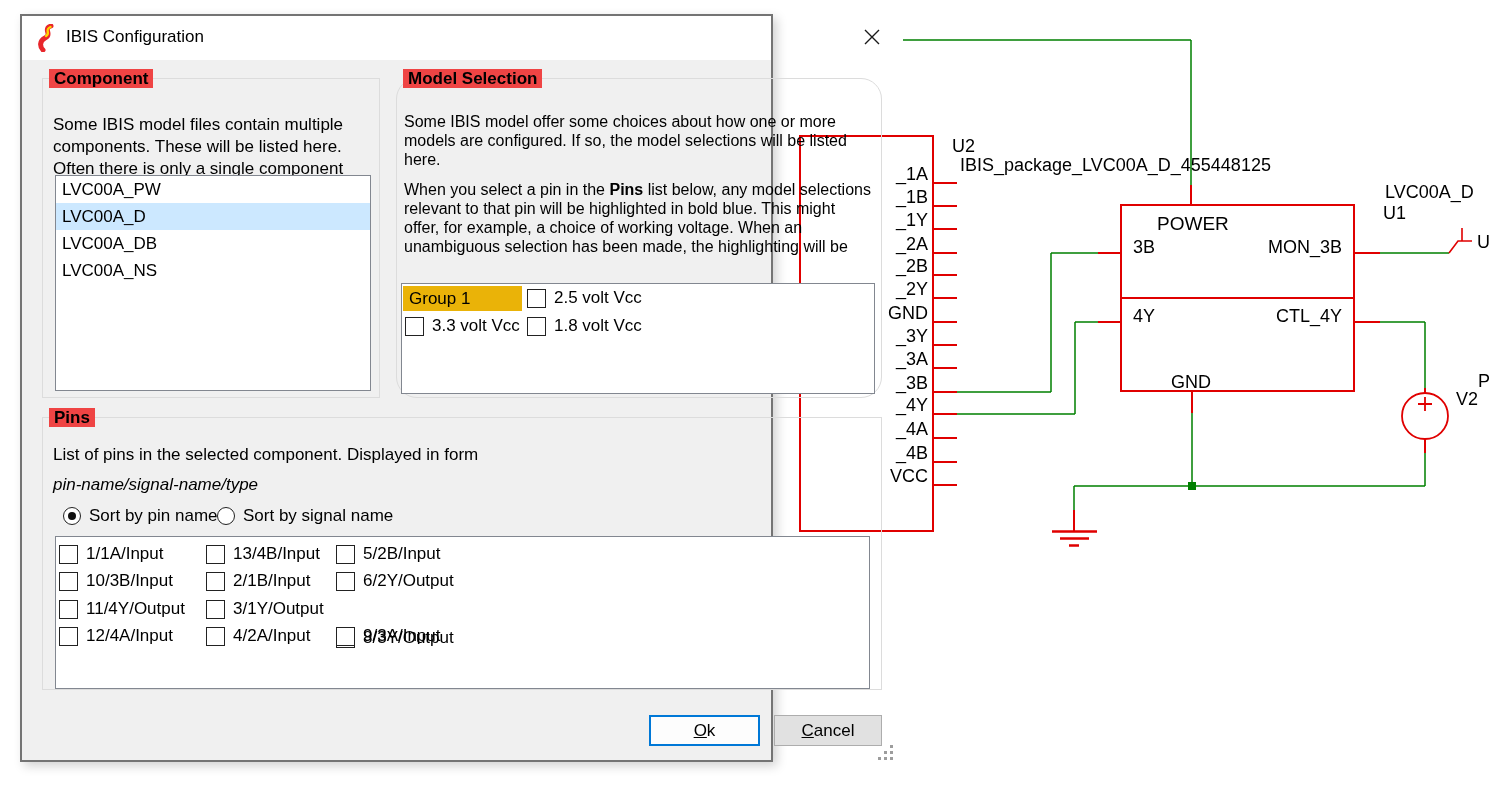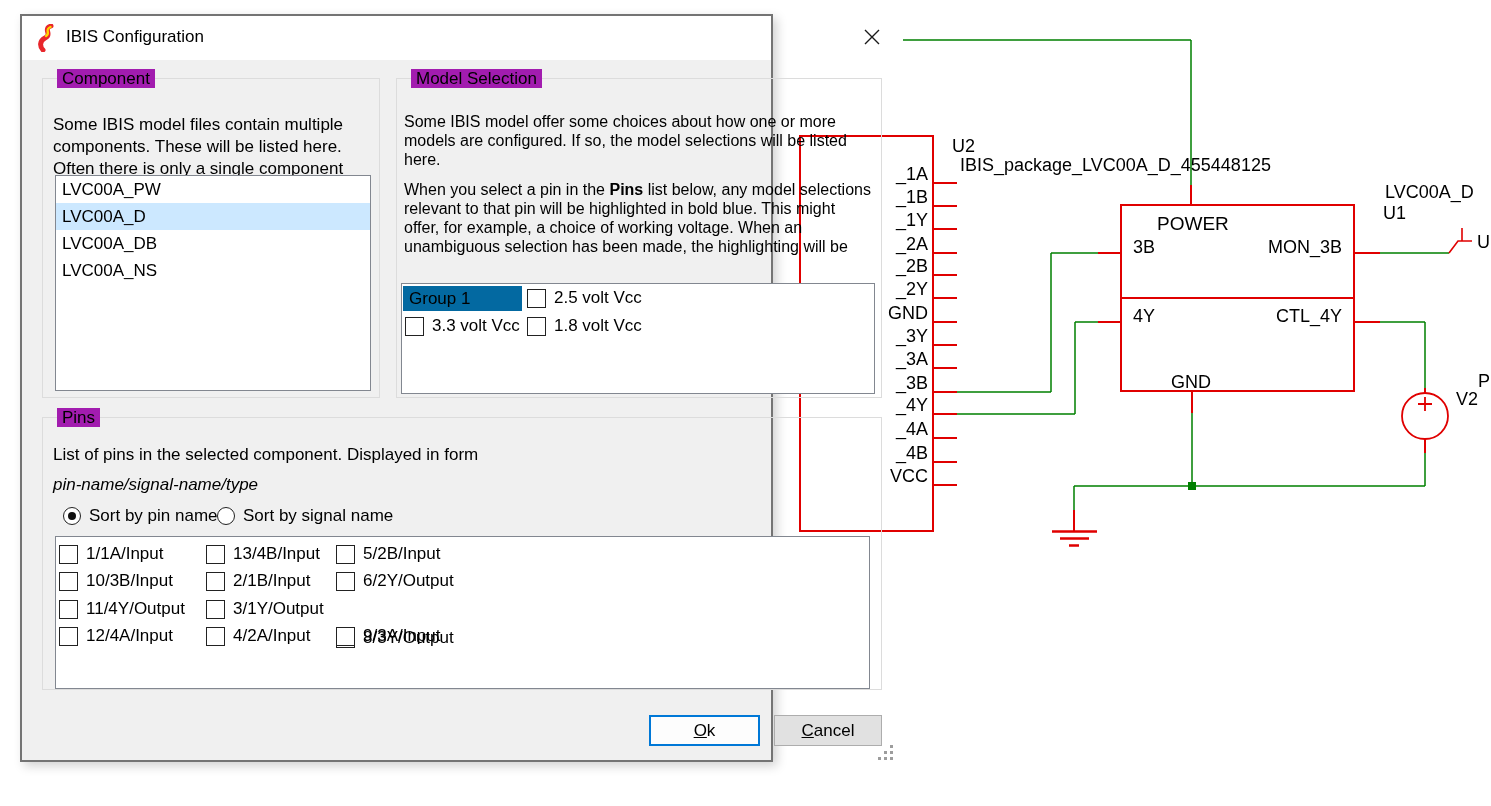--- a/index.html
+++ b/index.html
@@ -17,36 +17,36 @@
             background:#f0f0f0; border:2px solid #747474; z-index:10;
             box-shadow:4px 4px 10px rgba(0,0,0,.18); }
   #titlebar { position:absolute; left:0; top:0; width:100%; height:44px; background:#fff; }
   #title-icon { position:absolute; left:13px; top:8px; width:24px; height:28px; }
   #title-text { position:absolute; left:44px; top:11px; font-size:17px; }
   #close-btn { position:absolute; left:828px; top:4px; width:44px; height:34px;
                display:flex; align-items:center; justify-content:center; cursor:pointer; }
   #close-btn svg { width:18px; height:18px; stroke:#1a1a1a; stroke-width:1.4; }
 
   .gbox { position:absolute; border:1px solid #dcdcdc; }
-  .gbox-label { position:absolute; top:-10px; left:14px; background:#a21caf;
-                padding:0 5px; font-size:17px; line-height:19px; }
+  .gbox-label { position:absolute; top:-10px; left:6px; background:#ef4444;
+                padding:0 5px; font-size:17px; line-height:19px;font-weight:bold; }
 
   .pline { position:absolute; white-space:nowrap; font-size:17px; }
   .pline.small { font-size:16px; }
 
   .listbox { position:absolute; background:#fff; border:1px solid #828790; overflow:hidden; }
   .listitem { height:27px; line-height:27px; padding-left:6px; font-size:17px; }
   .listitem.selected { background:#cce8ff; }
 
   .cb { display:inline-block; width:19px; height:19px; background:#fff;
         border:1.5px solid #222; flex:0 0 19px; }
   .opt { position:absolute; display:flex; align-items:center; gap:8px;
          font-size:17px; white-space:nowrap; }
 
-  .groupcell { position:absolute; background:#0369a1; font-size:17px;
+  .groupcell { position:absolute; background:#eab308; font-size:17px;
                display:flex; align-items:center; padding-left:6px; }
 
   .radio { display:inline-block; width:18px; height:18px; border:1.5px solid #222;
            border-radius:50%; background:#fff; position:relative; flex:0 0 18px; }
   .radio.on::after { content:""; position:absolute; left:3.5px; top:3.5px;
                      width:8px; height:8px; border-radius:50%; background:#111; }
 
   .btn { position:absolute; height:31px; display:flex; align-items:center;
          justify-content:center; font-size:17px; cursor:pointer; }
   #ok-btn { left:627px; top:699px; width:111px; background:#fdfdfd; border:2px solid #0078d7; }
@@ -151,21 +151,21 @@
       <div class="pline" style="left:10px; top:80px;">Often there is only a single component</div>
 
       <div class="listbox" style="left:12px; top:96px; width:316px; height:216px;">
         <div class="listitem">LVC00A_PW</div>
         <div class="listitem selected">LVC00A_D</div>
         <div class="listitem">LVC00A_DB</div>
         <div class="listitem">LVC00A_NS</div>
       </div>
     </div>
 
-    <div class="gbox" style="left:374px; top:62px; width:486px; height:320px;">
+    <div class="gbox" style="left:374px; top:62px; width:486px; height:320px;border-radius:21px;">
       <span class="gbox-label">Model Selection</span>
 
       <div class="pline small" style="left:7px; top:34px;">Some IBIS model offer some choices about how one or more</div>
       <div class="pline small" style="left:7px; top:53px;">models are configured. If so, the model selections will be listed</div>
       <div class="pline small" style="left:7px; top:72px;">here.</div>
 
       <div class="pline small" style="left:7px; top:102px;"><span>When you select a pin in the </span><b>Pins</b><span> list below, any model selections</span></div>
       <div class="pline small" style="left:7px; top:121px;">relevant to that pin will be highlighted in bold blue. This might</div>
       <div class="pline small" style="left:7px; top:140px;">offer, for example, a choice of working voltage. When an</div>
       <div class="pline small" style="left:7px; top:159px;">unambiguous selection has been made, the highlighting will be</div>

